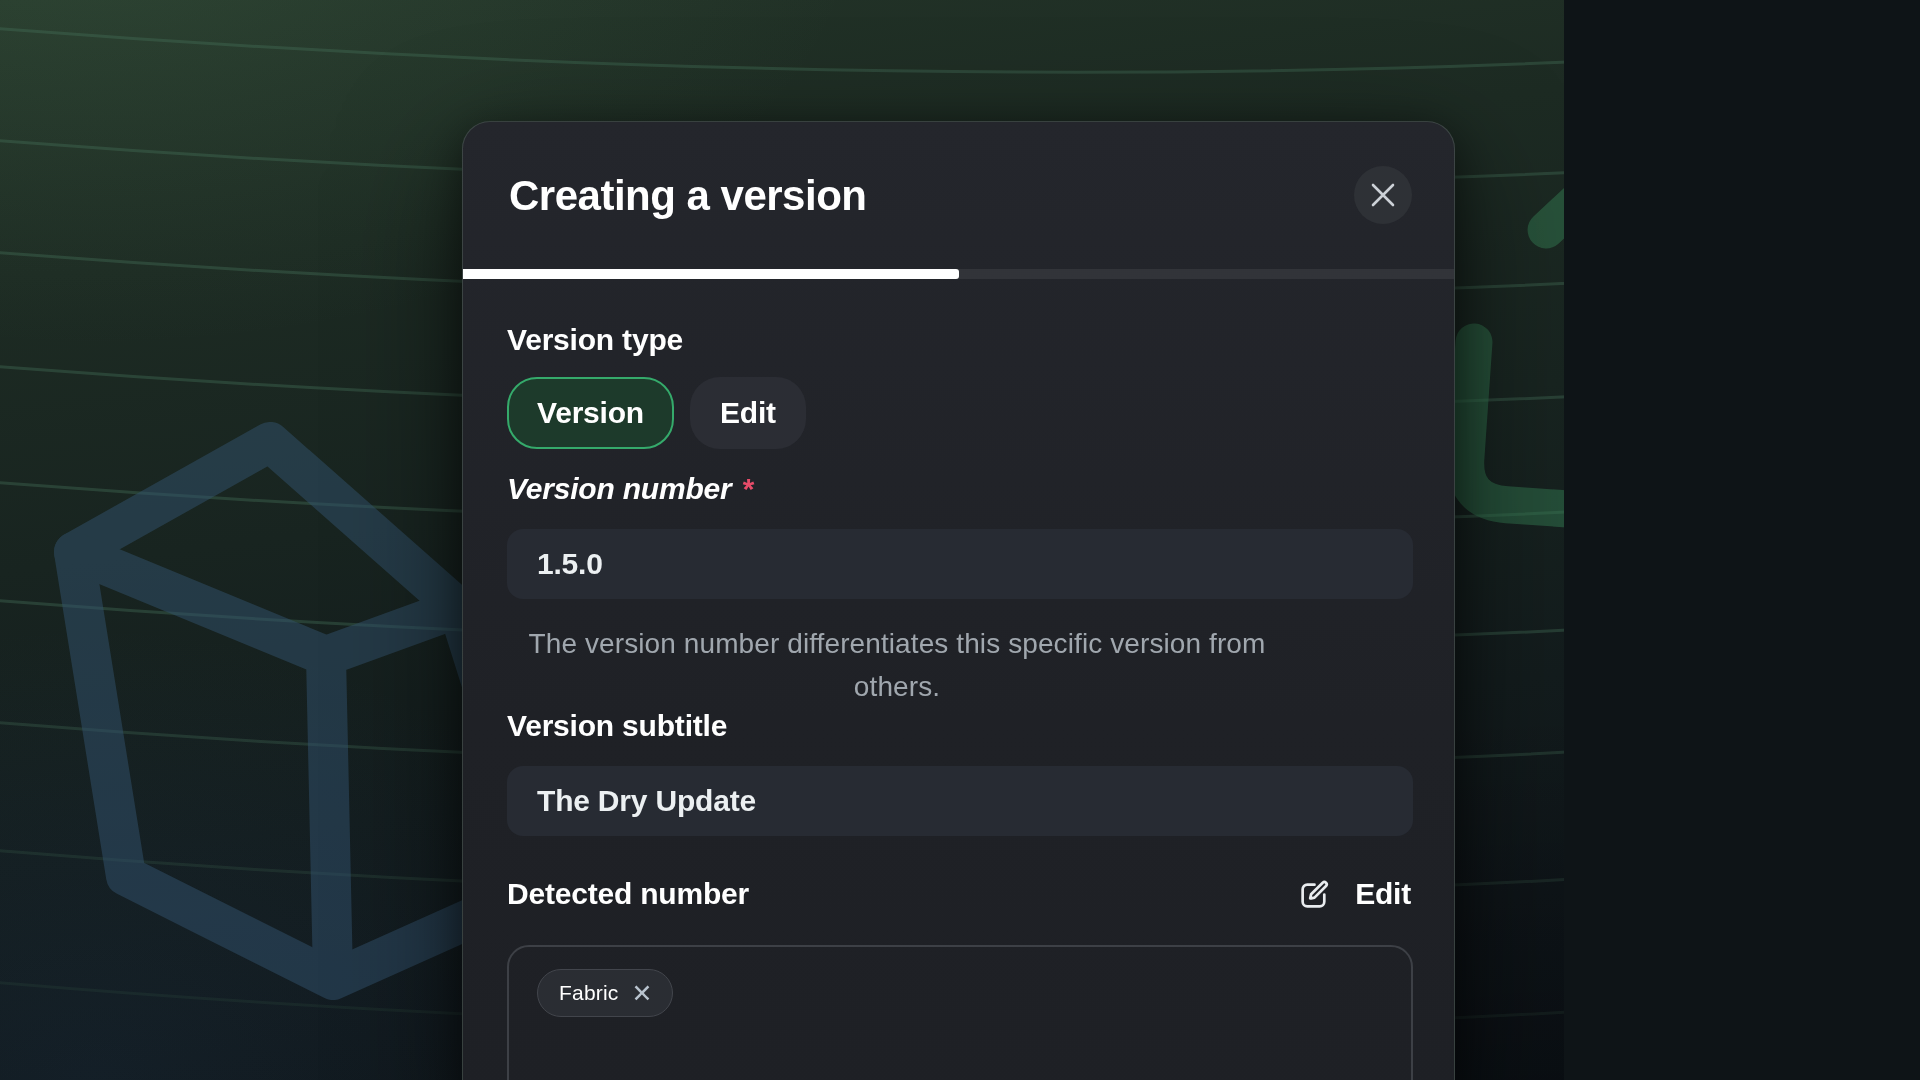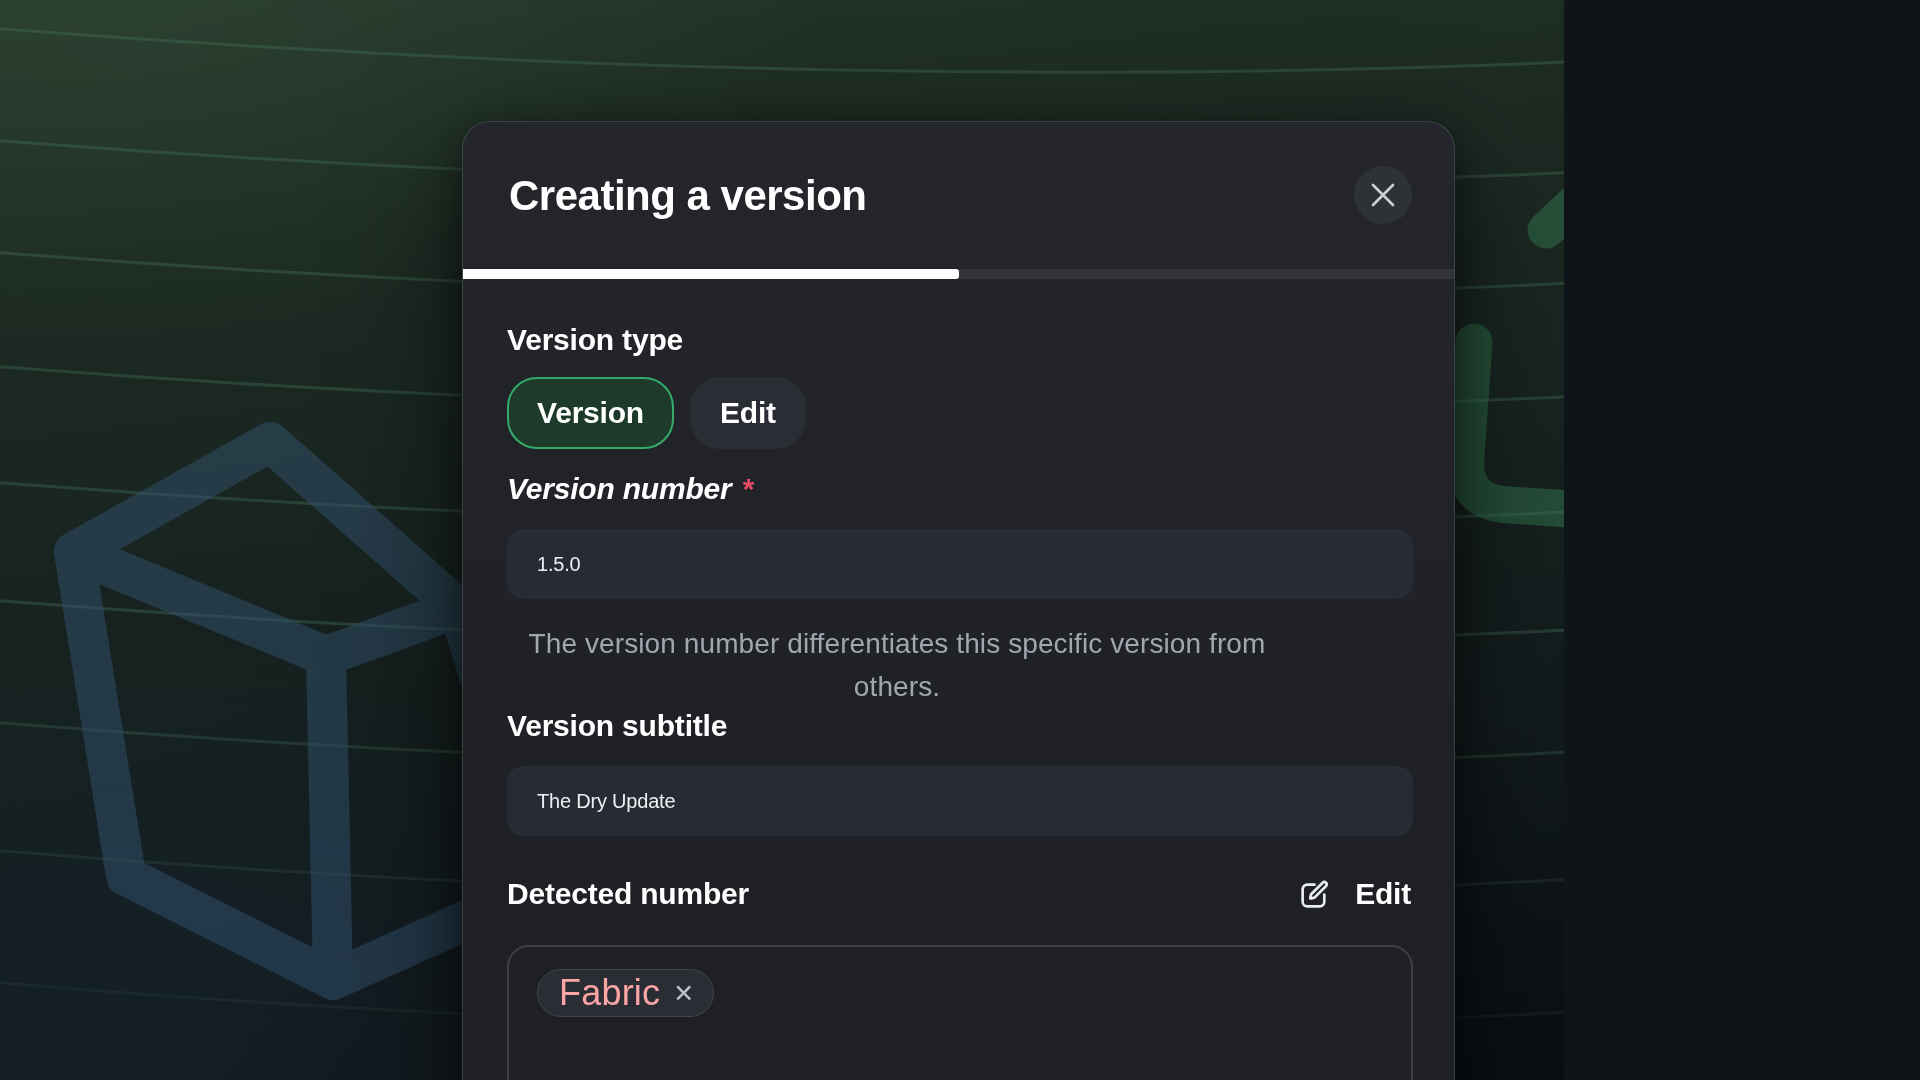--- a/index.html
+++ b/index.html
@@ -31,30 +31,30 @@
   .field-label{display:flex;align-items:flex-start;font-size:30px;line-height:36px;font-weight:bold;color:#ffffff;letter-spacing:-0.2px;}
   .req{color:#e64c69;margin-left:10px;font-weight:bold;font-size:30px;}
   .label-type{margin-top:43px;}
   .pill-row{display:flex;gap:16px;margin-top:19px;}
   .pill{height:72px;padding:0 30px;border-radius:30px;border:none;cursor:pointer;
     background:#2b2d34;color:#ffffff;font-size:30px;font-weight:bold;letter-spacing:-0.2px;}
   .pill.selected{background:#1d3a2b;border:2px solid #35aa6b;padding:0 28px;}
   .label-number{margin-top:22px;font-style:italic;}
   .text-input{display:block;width:906px;height:70px;margin-top:22px;border:none;outline:none;
     background:#272b33;border-radius:16px;color:#ecEFF2;color:#ecf0f2;
-    font-size:20px;font-weight:normal;padding:0 30px;letter-spacing:-0.2px;}
+    font-size:30px;font-weight:bold;padding:0 30px;letter-spacing:-0.2px;}
   .help-text{margin:23px 0 0 0;max-width:780px;font-size:28px;line-height:43px;color:#a0a7ae;letter-spacing:0.1px;text-align:center;}
   .label-subtitle{}
   .loaders-row{margin-top:40px;display:flex;align-items:center;justify-content:space-between;}
   .edit-btn{display:flex;align-items:center;gap:24px;background:none;border:none;cursor:pointer;padding:0;}
   .edit-btn .edit-label{font-size:30px;font-weight:bold;color:#ffffff;letter-spacing:-0.2px;}
   .loaders-box{margin-top:33px;width:906px;height:170px;border:2px solid #3d4046;border-radius:22px;padding:22px 28px;}
   .chip{display:inline-flex;align-items:center;gap:13px;height:48px;padding:0 19px 0 21px;
     border:1px solid #42454c;border-radius:24px;background:#2a2d33;}
-  .chip-label{font-size:36px;color:#fca5a5;letter-spacing:0.2px;}
+  .chip-label{font-size:21px;color:#ffffff;letter-spacing:0.2px;}
   .chip-x{font-size:25px;color:#b9c4cf;cursor:pointer;line-height:1;}
 </style>
 </head>
 <body>
 
 <div class="stage">
 
   <svg class="bg-art" viewBox="0 0 1920 1080">
     <g fill="none" stroke="#47735a" stroke-width="3" opacity="0.38">
       <path d="M -10,28  Q 1040,110 1930,40"></path>

